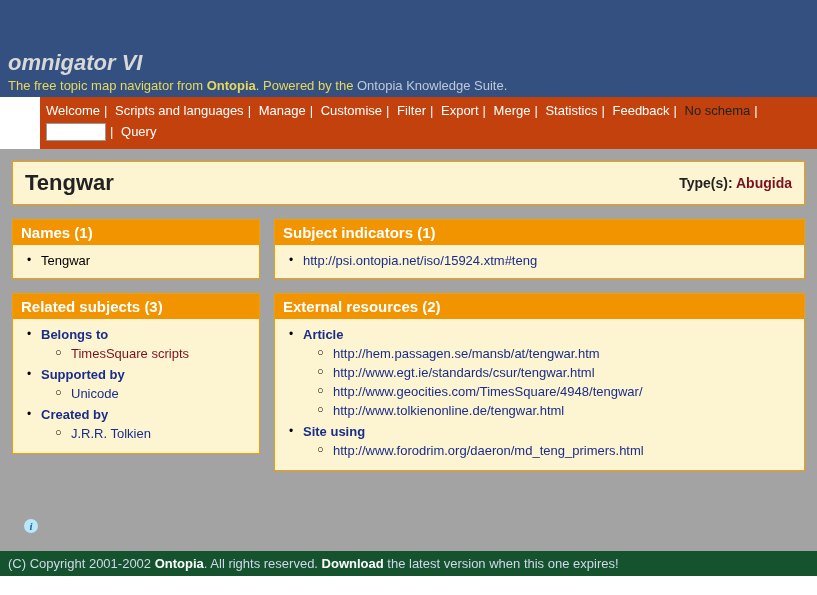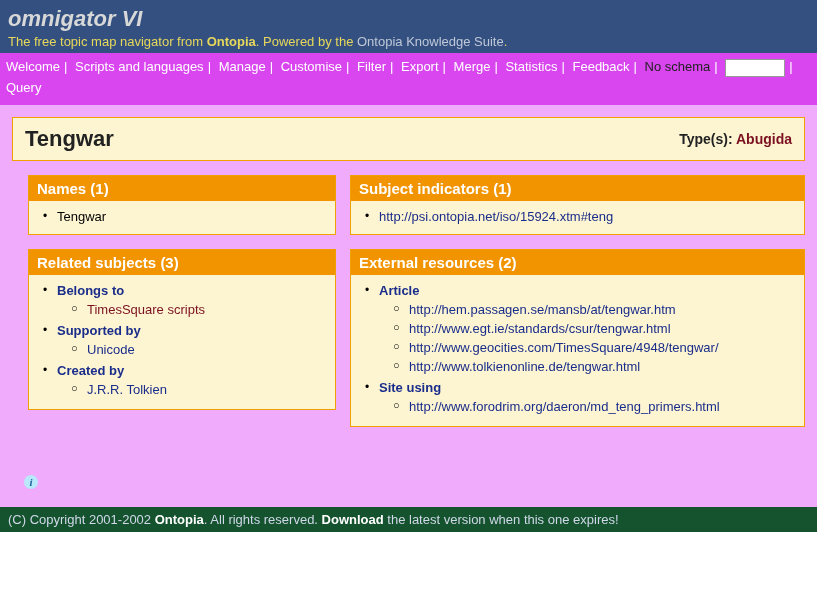--- a/index.html
+++ b/index.html
@@ -1,38 +1,38 @@
 <!DOCTYPE html>
 <html><head>
 <meta charset="utf-8">
 <style>
   * { box-sizing: border-box; margin: 0; padding: 0; }
   body { font-family: Verdana, Geneva, sans-serif; font-size: 13px; background: #fff; width: 817px; }
   
   .header { background: #335080; padding: 6px 8px 4px 8px; }
-  .header-title { color: #d8d8d8; font-size: 22px; font-weight: bold; font-style: italic; }
+  .header-title { color: #d8d8d8; font-size: 22px; font-weight: bold; font-style: italic; margin-top: 44px; }
   .header-sub { color: #e8d85a; font-size: 13px; padding-top: 2px; }
   .header-sub .bold { font-weight: bold; color: #e8d85a; }
   .header-sub .gray { color: #c0c8d8; }
   
-  .navbar { background: #d946ef; padding: 4px 6px 6px 6px; color: #fff; font-size: 13px; line-height: 1.6; }
+  .navbar { background: #c2410c; padding: 4px 6px 6px 6px; color: #fff; font-size: 13px; line-height: 1.6; margin-left: 40px; }
   .navbar a { color: #fff; text-decoration: none; }
   .navbar .sep { color: #fff; padding: 0 4px; }
   .navbar .dark { color: #222; }
   .navbar input { width: 60px; height: 18px; vertical-align: middle; border:1px solid #999; background:#fff; }
   
-  .content { background: #f0abfc; padding: 12px; }
+  .content { background: #a3a3a3; padding: 12px; }
   
   .title-box { background: #fdf5d2; border:1px solid #f0a000; padding: 8px 12px; display:flex; justify-content:space-between; align-items:center; }
   .page-title { font-size: 22px; font-weight: bold; color: #222; }
   .type-label { font-size: 14px; font-weight: bold; color:#222; }
   .type-label a { color: #7b1020; text-decoration:none; }
   
   .columns { display:flex; gap:14px; margin-top:14px; }
-  .col-left { width: 308px; flex-shrink:0;margin-left:16px; }
+  .col-left { width: 248px; flex-shrink:0; }
   .col-right { flex:1; }
   
   .panel { background:#fdf5d2; border:1px solid #f0a000; margin-bottom:14px; }
   .panel-header { background:#f29400; color:#fff; font-weight:bold; font-size:15px; padding:4px 8px; }
   .panel-body { padding:6px 10px 8px 10px; }
   
   ul.bullets { list-style:none; padding-left:2px; }
   ul.bullets > li { padding:2px 0; position:relative; padding-left:16px; }
   ul.bullets > li::before { content:"•"; position:absolute; left:2px; top:2px; color:#000; font-size:12px; }
   ul.bullets > li.bold-link > a { color:#1a2d8a; font-weight:bold; text-decoration:none; }

